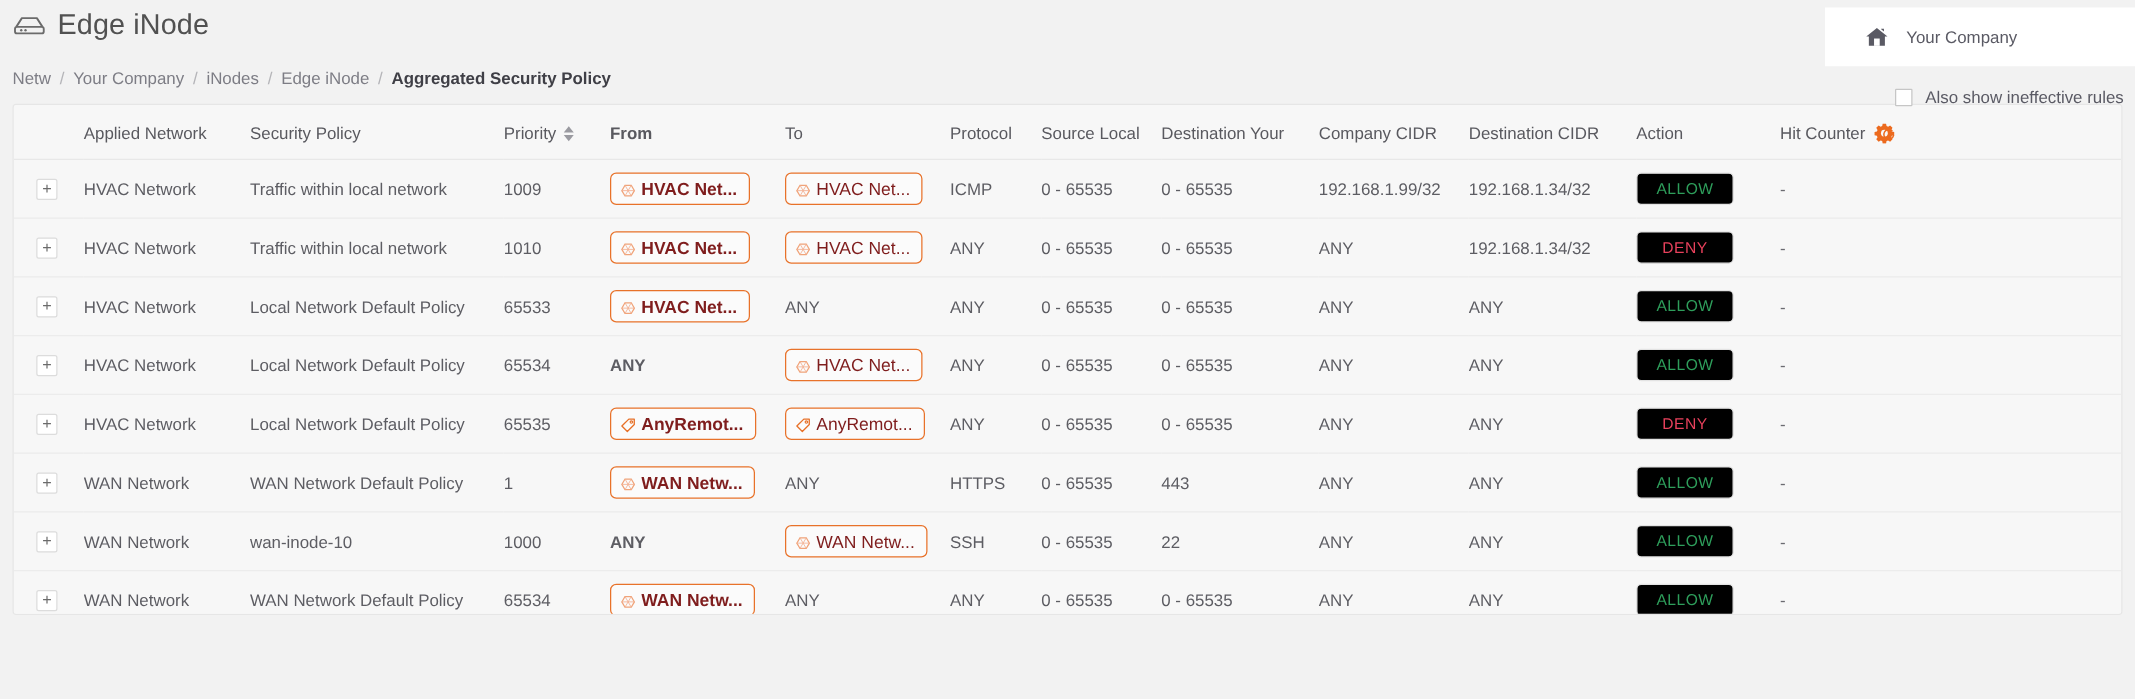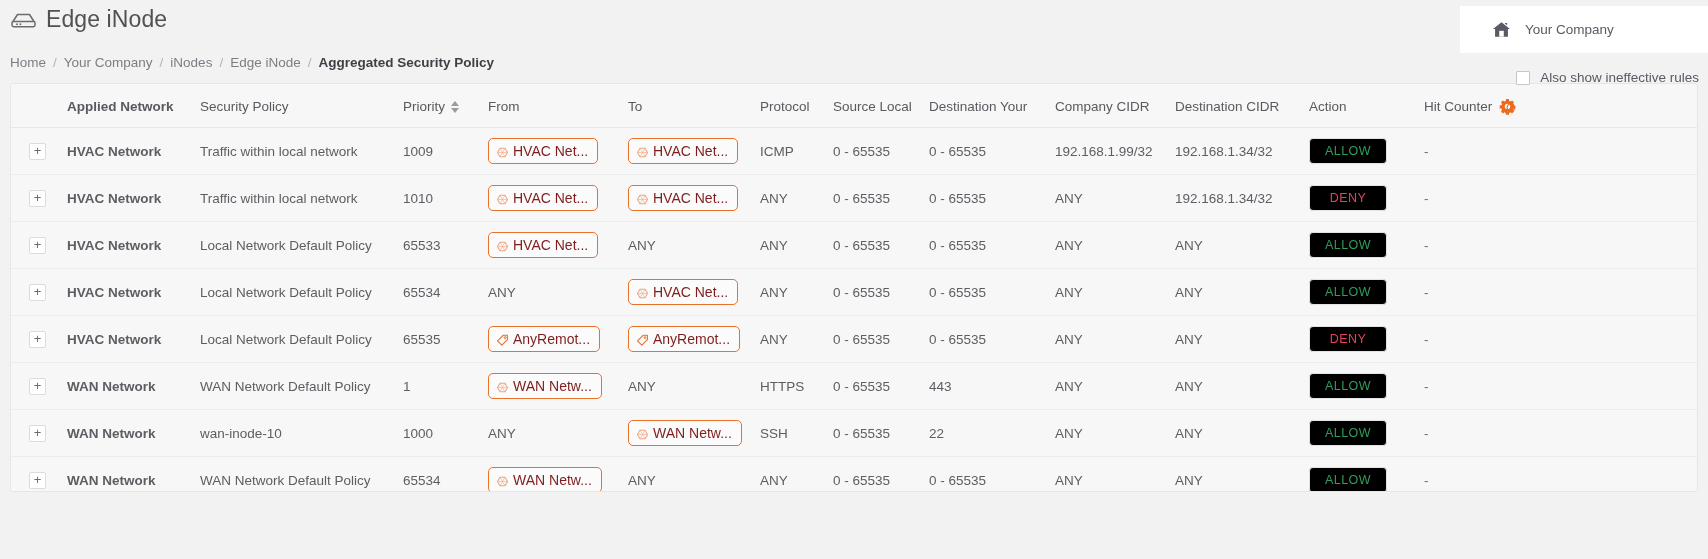--- a/index.html
+++ b/index.html
@@ -109,24 +109,24 @@
     border-bottom: 1px solid #ececec;
     background: #f7f7f7;
     height: 40px;
     white-space: nowrap;
     overflow: hidden;
   }
   tbody tr:last-child td { border-bottom: none; }
 
   
   .c-exp   { width: 56px;  padding-left: 18px !important; }
-  .c-net   { width: 133px; font-weight: bold; }
+  .c-net   { width: 133px; }
   .c-pol   { width: 203px; }
   .c-pri   { width: 85px;  }
-  .c-from  { width: 140px; }
+  .c-from  { width: 140px; font-weight: bold; }
   .c-to    { width: 132px; }
   .c-proto { width: 73px;  }
   .c-sport { width: 96px;  }
   .c-dport { width: 126px; }
   .c-scidr { width: 120px; }
   .c-dcidr { width: 134px; }
   .c-act   { width: 115px; }
   .c-hit   { width: auto;  }
 
   th.c-exp { padding-left: 18px; }
@@ -215,21 +215,21 @@
         <path d="M10 1.4 L1 8.6 h2.2 V16.6 h13.6 V8.6 H19 Z" fill="#5a5a64"></path>
         <path d="M13.6 2.2 h2.4 v2.3 l-2.4 -1.9 z" fill="#5a5a64"></path>
         <rect x="7.6" y="10.4" width="4.8" height="6.2" fill="#ffffff"></rect>
       </svg>
     </span>
     <span class="company-name">Your Company</span>
   </div>
 </div>
 
 <div class="breadcrumb" id="breadcrumb">
-    <span class="crumb">Home</span>
+    <span class="crumb">Netw</span>
     <span class="crumb-sep">/</span>
     <span class="crumb">Your Company</span>
     <span class="crumb-sep">/</span>
     <span class="crumb">iNodes</span>
     <span class="crumb-sep">/</span>
     <span class="crumb">Edge iNode</span>
     <span class="crumb-sep">/</span>
     <span class="crumb active">Aggregated Security Policy</span>
   </div>
 

